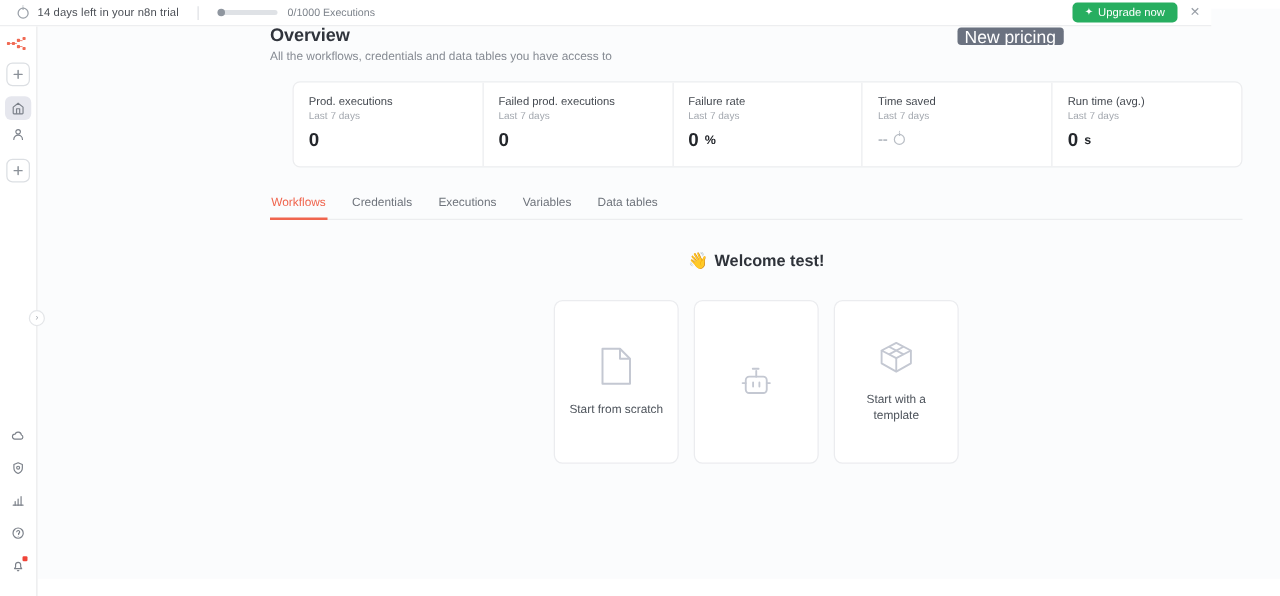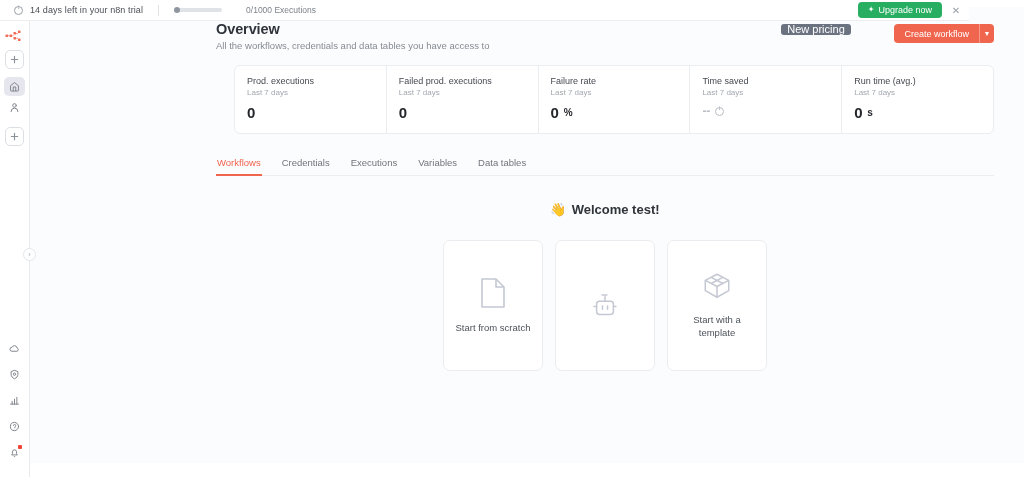--- a/index.html
+++ b/index.html
@@ -25,33 +25,33 @@
     width: 9px; height: 9px; border-radius: 50%;
     border: 1px solid #9aa0a8; position: relative; flex: none;
   }
   .info-circle::after {
     content: "i"; position: absolute; left: 0; right: 0; top: -3px;
     text-align: center; font-size: 6px; color: #9aa0a8;
     font-family: "Liberation Serif", serif;
   }
   .trial-text { font-size: 9px; color: #4b4f56; letter-spacing: .1px; }
   .topbar-divider { width: 1px; height: 11px; background: #dfe1e5; margin: 0 8px; }
-  .exec-wrap { display: flex; align-items: center; gap: 24px; }
+  .exec-wrap { display: flex; align-items: center; gap: 8px; }
   .exec-bar {
     width: 48px; height: 4px; border-radius: 3px; background: #dfe2e6;
     position: relative;
   }
   .exec-bar::before {
     content: ""; position: absolute; left: 0; top: -1px;
     width: 6px; height: 6px; border-radius: 50%; background: #8f969f;
   }
   .exec-count { font-size: 8.5px; color: #7d838b; }
   .topbar-right { margin-left: auto; display: flex; align-items: center; gap: 7px; }
   .pill-new {
-    background: #6b7280; color: #ffffff; font-size: 11px;
+    background: #6b7280; color: #ffffff; font-size: 14px;
     padding: 0 6px; border-radius: 3px; line-height: 1; margin-top: 38px;
   }
   .btn-upgrade {
     background: #27ae60; color: #ffffff; font-size: 9px;
     padding: 3.5px 10px; border-radius: 4px; line-height: 1;
     display: flex; align-items: center; gap: 4px; border: none; cursor: pointer;
     font-family: inherit;
   }
   .btn-upgrade .spark { font-size: 8px; }
   .close-x {
@@ -279,24 +279,20 @@
 <div class="collapse-handle">›</div>
 
 <div class="main">
   <div class="content">
 
     <div class="head-row">
       <div>
         <div class="page-title">Overview</div>
         <div class="page-sub">All the workflows, credentials and data tables you have access to</div>
       </div>
-      <div class="head-actions">
-        <button class="btn-create">Create workflow</button>
-        <button class="btn-create-caret">▼</button>
-      </div>
     </div>
 
     <div class="stats">
       <div class="stat">
         <div class="stat-label">Prod. executions</div>
         <div class="stat-sub">Last 7 days</div>
         <div class="stat-value">
           <span>0</span>
           <span class="unit"></span>
         </div>

